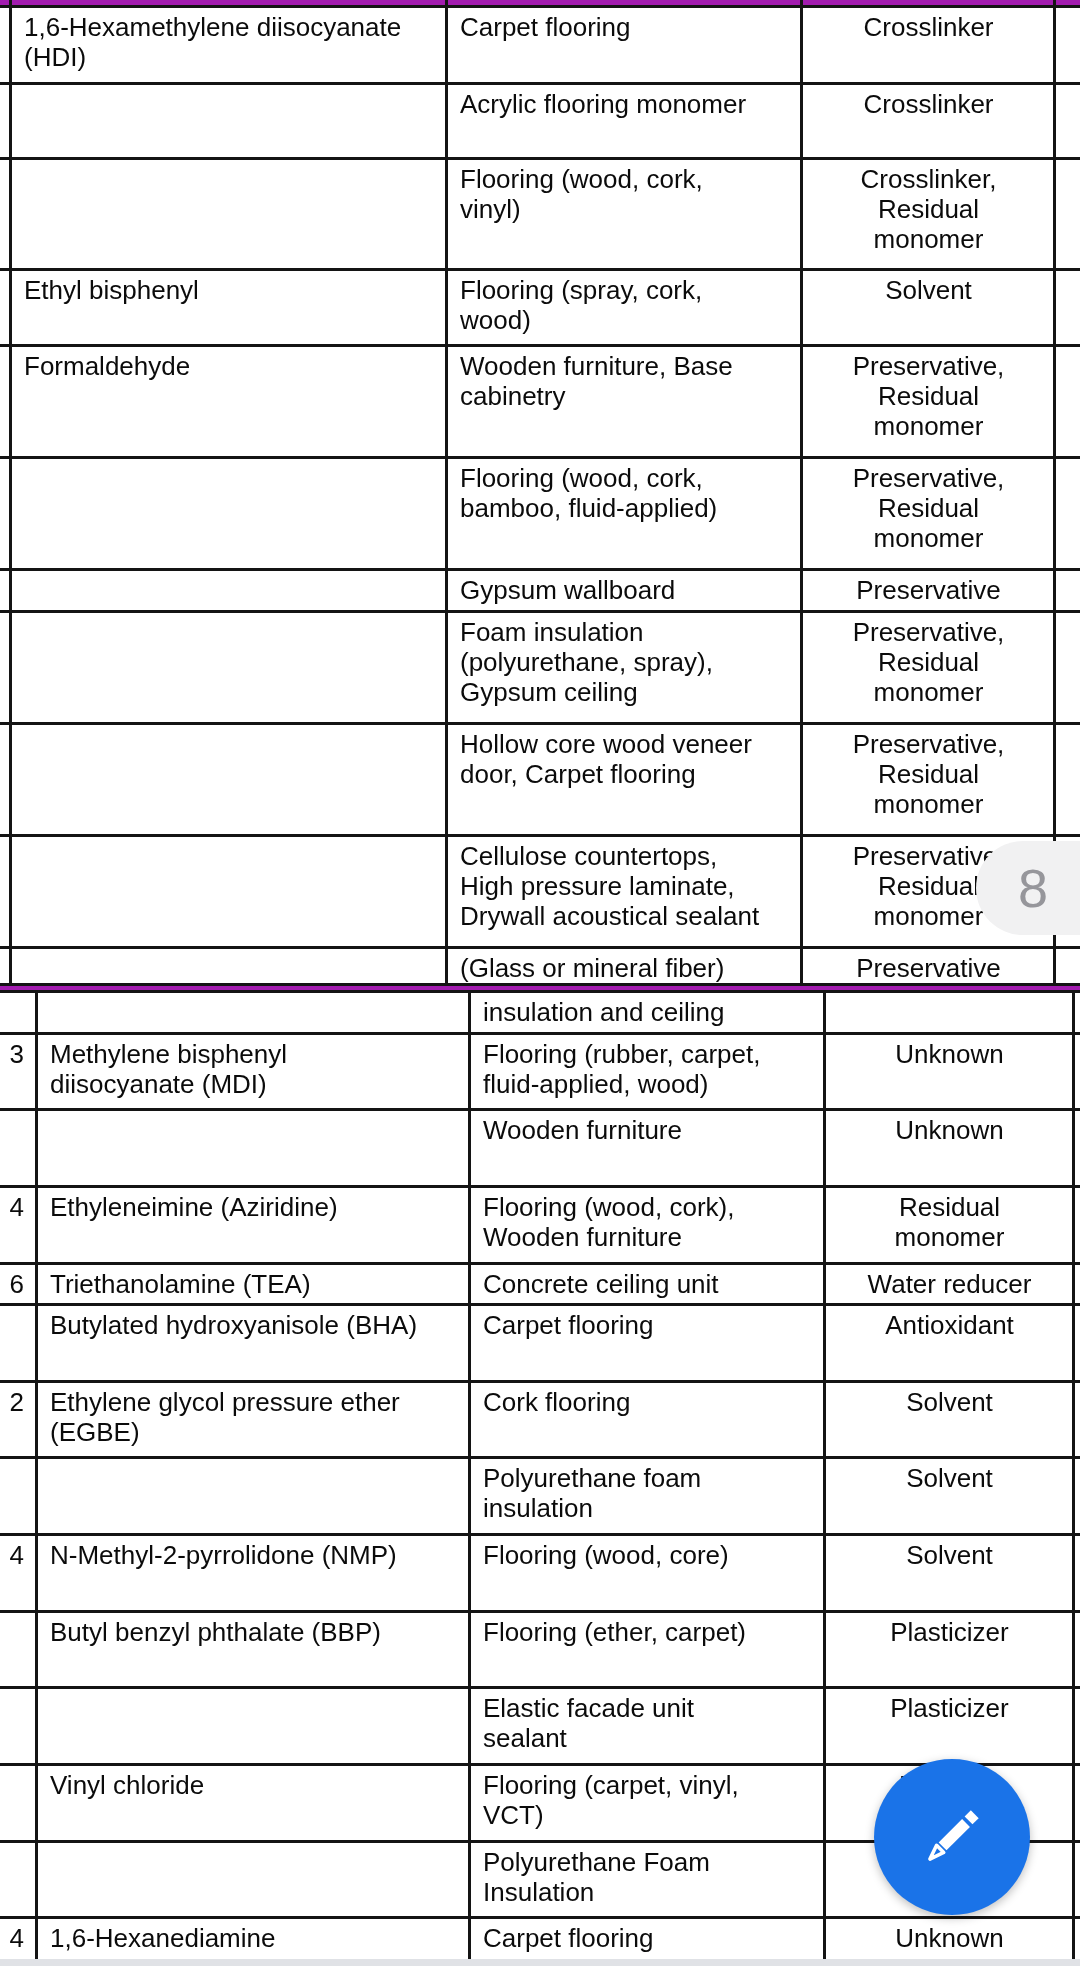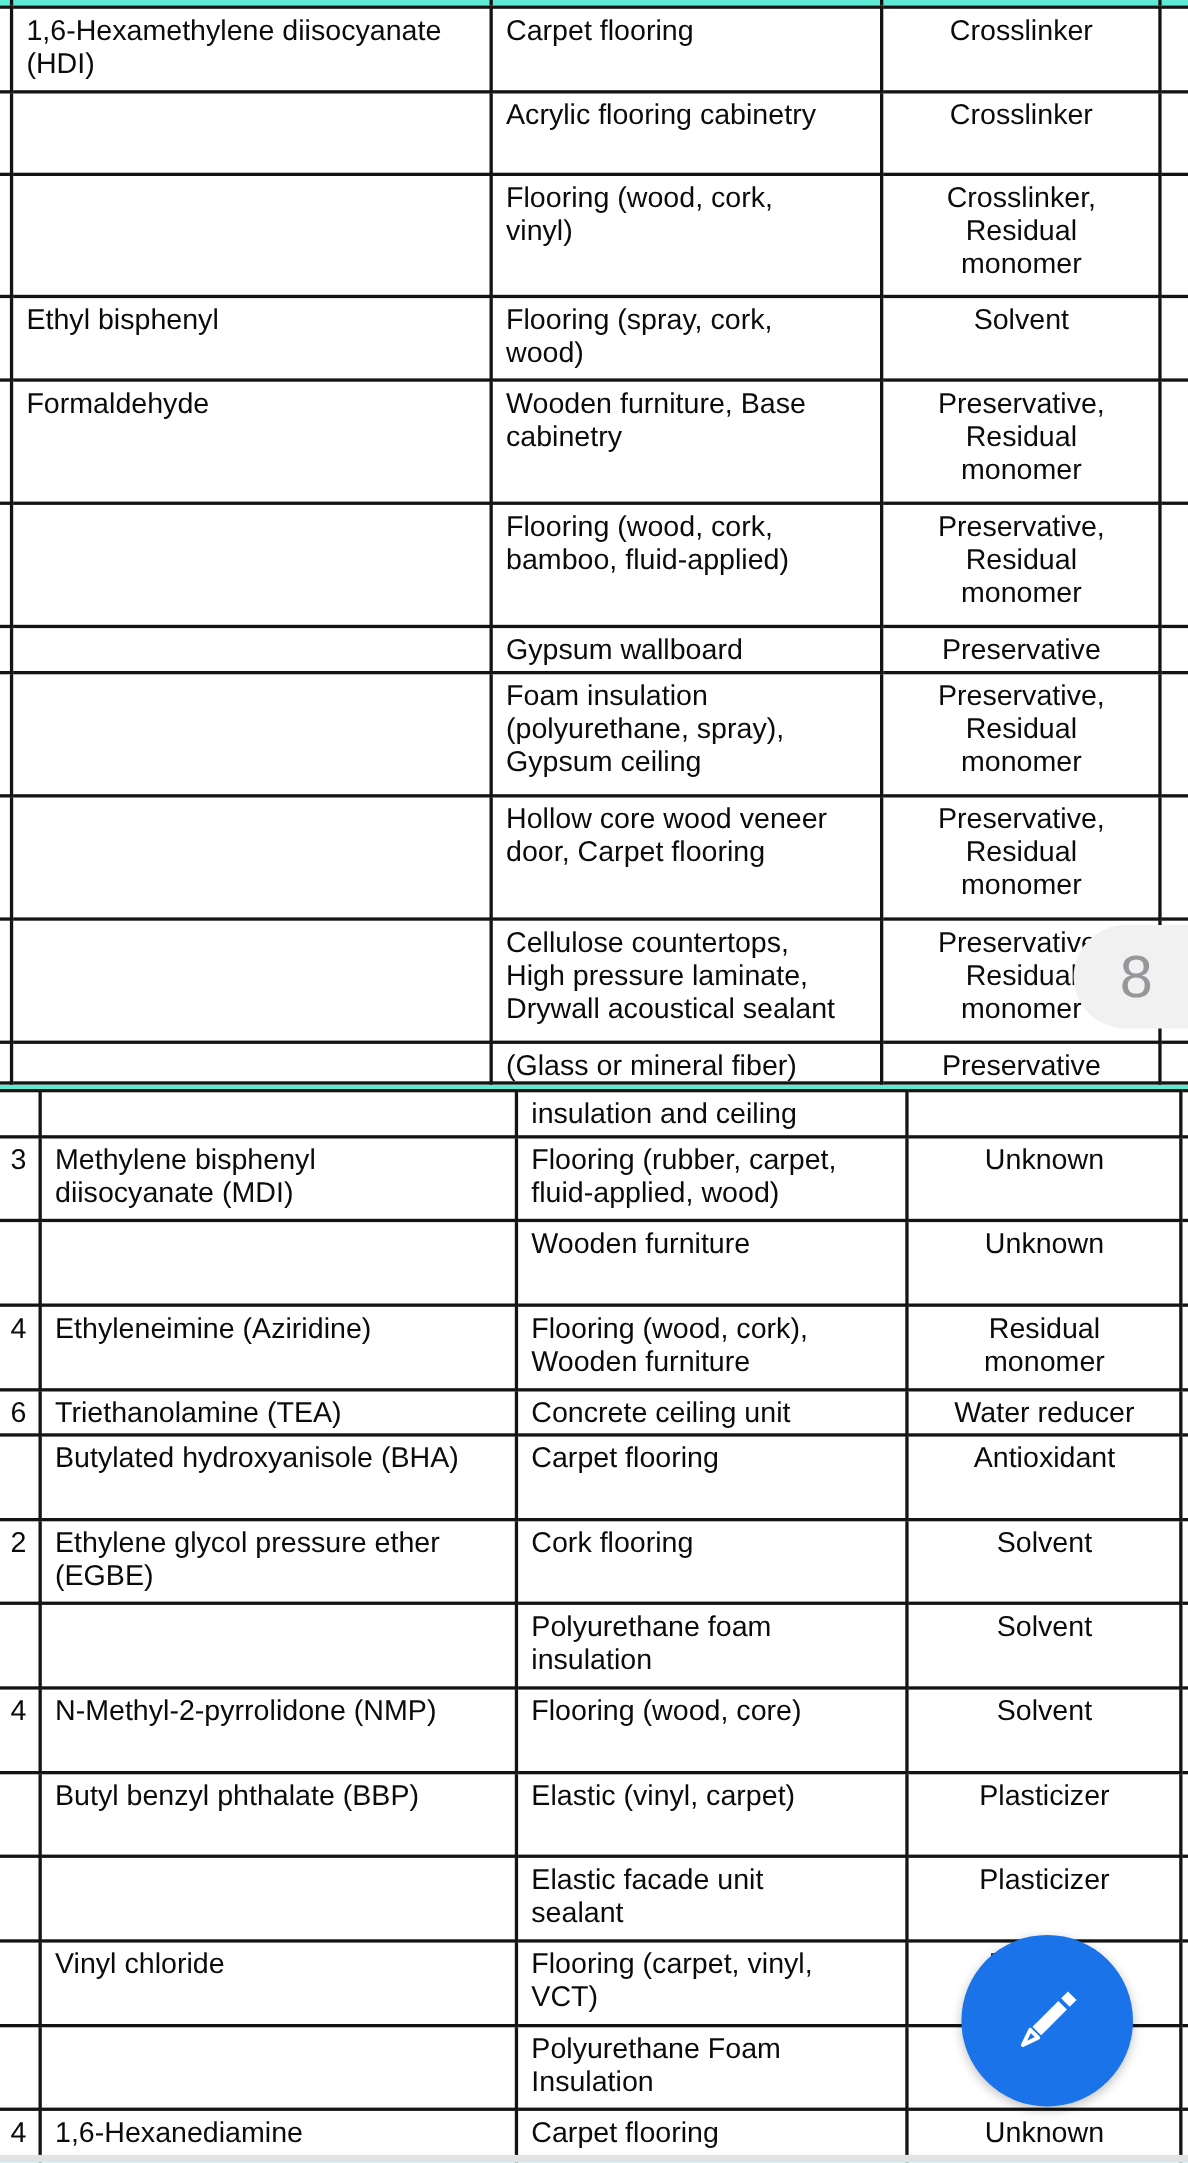--- a/index.html
+++ b/index.html
@@ -1,17 +1,17 @@
 <!DOCTYPE html>
 <html style="--badge-bg: #f1f1f2; --badge-fg: #96969b; --fab-bg: #1a73e8;"><head>
 <meta charset="utf-8">
 <style>
   html,body{margin:0;padding:0;background:#ffffff;}
   #screen{
-    position:relative;width:1080px;height:1966px;overflow:hidden;background:#5eead4;
+    position:relative;width:1080px;height:1966px;overflow:hidden;background:#a21caf;
     font-family:"Liberation Sans","DejaVu Sans",sans-serif;color:#0b0b0b;
   }
   table.doc-table{
     position:absolute;border-collapse:collapse;table-layout:fixed;background:#ffffff;
   }
   table.doc-table td{
     border:3px solid #141414;vertical-align:top;
     padding:4px 11px 0 12px;font-size:26px;line-height:30px;
     white-space:pre-line;overflow:hidden;
   }
@@ -62,21 +62,21 @@
           <td class="c-num"></td>
           <td class="c-chemical">1,6-Hexamethylene diisocyanate
 (HDI)</td>
           <td class="c-application">Carpet flooring</td>
           <td class="c-function">Crosslinker</td>
           <td class="c-extra"></td>
         </tr>
         <tr style="height: 75px;">
           <td class="c-num"></td>
           <td class="c-chemical"></td>
-          <td class="c-application">Acrylic flooring cabinetry</td>
+          <td class="c-application">Acrylic flooring monomer</td>
           <td class="c-function">Crosslinker</td>
           <td class="c-extra"></td>
         </tr>
         <tr style="height: 111px;">
           <td class="c-num"></td>
           <td class="c-chemical"></td>
           <td class="c-application">Flooring (wood, cork,
 vinyl)</td>
           <td class="c-function">Crosslinker,
 Residual
@@ -234,21 +234,21 @@
         <tr style="height: 77px;">
           <td class="c-num">4</td>
           <td class="c-chemical">N-Methyl-2-pyrrolidone (NMP)</td>
           <td class="c-application">Flooring (wood, core)</td>
           <td class="c-function">Solvent</td>
           <td class="c-extra"></td>
         </tr>
         <tr style="height: 76px;">
           <td class="c-num"></td>
           <td class="c-chemical">Butyl benzyl phthalate (BBP)</td>
-          <td class="c-application">Elastic (vinyl, carpet)</td>
+          <td class="c-application">Flooring (ether, carpet)</td>
           <td class="c-function">Plasticizer</td>
           <td class="c-extra"></td>
         </tr>
         <tr style="height: 77px;">
           <td class="c-num"></td>
           <td class="c-chemical"></td>
           <td class="c-application">Elastic facade unit
 sealant</td>
           <td class="c-function">Plasticizer</td>
           <td class="c-extra"></td>

